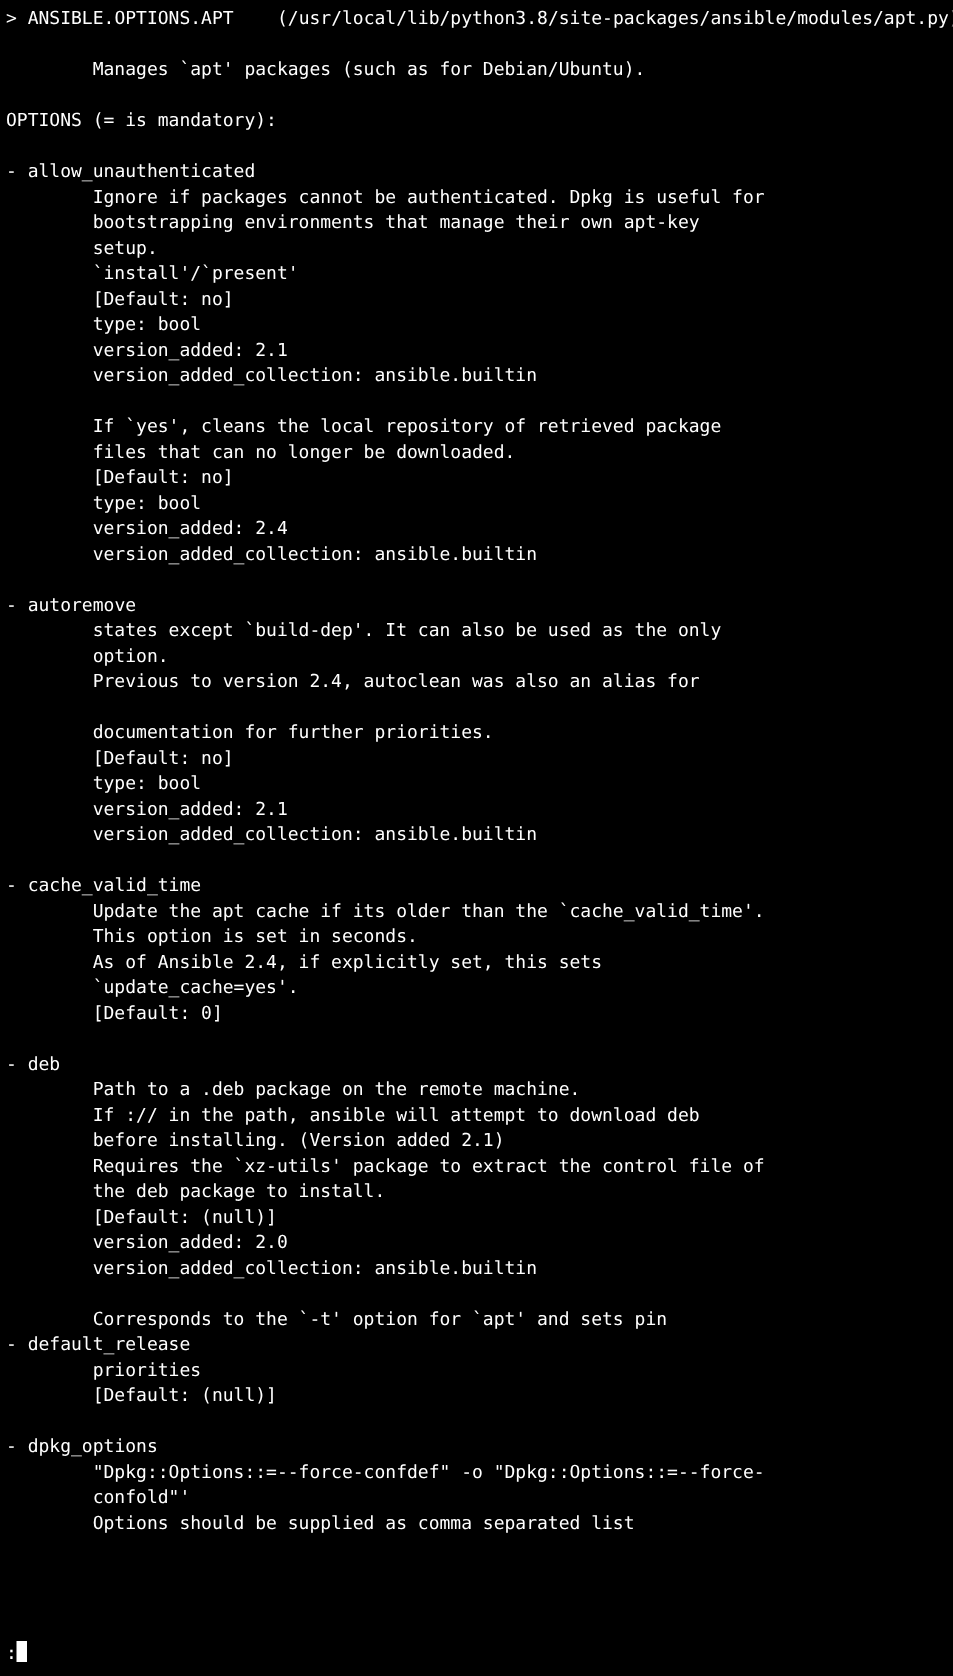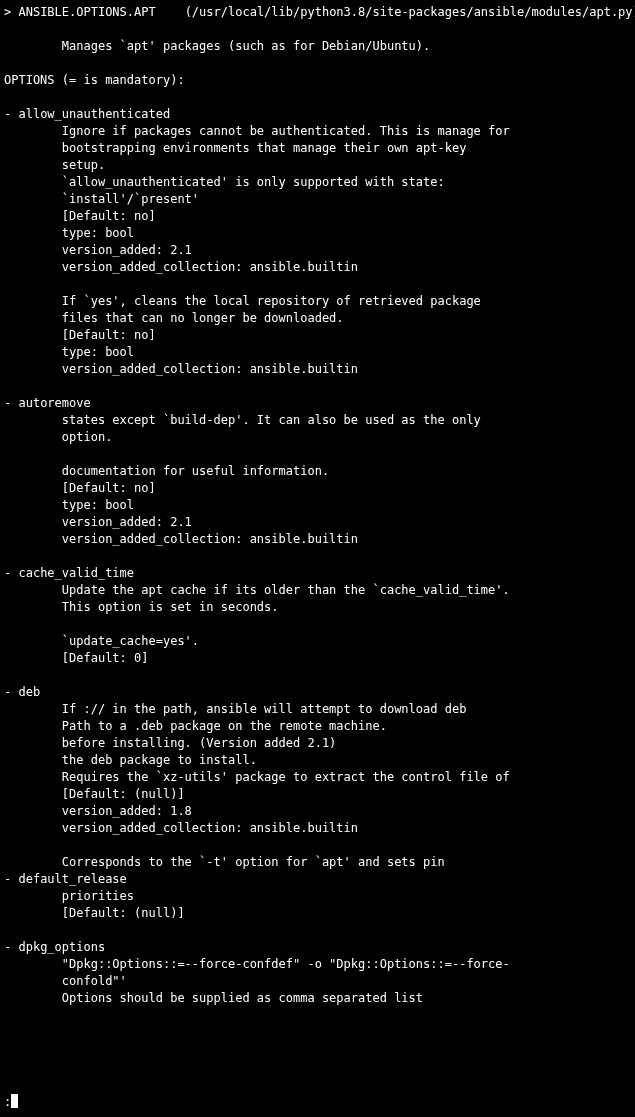--- a/index.html
+++ b/index.html
@@ -52,65 +52,66 @@
 
   <pre><span>        </span><span>Manages `apt' packages (such as for Debian/Ubuntu).</span></pre>
 
   <pre> </pre>
 
   <pre>OPTIONS (= is mandatory):</pre>
 
   <pre> </pre>
 
   <pre><span>- </span><span>allow_unauthenticated</span></pre>
-  <pre><span>        </span><span>Ignore if packages cannot be authenticated. This is manage for</span></pre>
+  <pre><span>        </span><span>Ignore if packages cannot be authenticated. Dpkg is useful for</span></pre>
   <pre><span>        </span><span>bootstrapping environments that manage their own apt-key</span></pre>
   <pre><span>        </span><span>setup.</span></pre>
-  <pre><span>        </span><span>`allow_unauthenticated' is only supported with state:</span></pre>
   <pre><span>        </span><span>`install'/`present'</span></pre>
   <pre><span>        </span><span>[Default: no]</span></pre>
   <pre><span>        </span><span>type: bool</span></pre>
   <pre><span>        </span><span>version_added: 2.1</span></pre>
   <pre><span>        </span><span>version_added_collection: ansible.builtin</span></pre>
   <pre> </pre>
 
   <pre><span>        </span><span>If `yes', cleans the local repository of retrieved package</span></pre>
   <pre><span>        </span><span>files that can no longer be downloaded.</span></pre>
   <pre><span>        </span><span>[Default: no]</span></pre>
   <pre><span>        </span><span>type: bool</span></pre>
+  <pre><span>        </span><span>version_added: 2.4</span></pre>
   <pre><span>        </span><span>version_added_collection: ansible.builtin</span></pre>
   <pre> </pre>
 
   <pre><span>- </span><span>autoremove</span></pre>
   <pre><span>        </span><span>states except `build-dep'. It can also be used as the only</span></pre>
   <pre><span>        </span><span>option.</span></pre>
+  <pre><span>        </span><span>Previous to version 2.4, autoclean was also an alias for</span></pre>
   <pre><span>        </span></pre>
-  <pre><span>        </span><span>documentation for useful information.</span></pre>
+  <pre><span>        </span><span>documentation for further priorities.</span></pre>
   <pre><span>        </span><span>[Default: no]</span></pre>
   <pre><span>        </span><span>type: bool</span></pre>
   <pre><span>        </span><span>version_added: 2.1</span></pre>
   <pre><span>        </span><span>version_added_collection: ansible.builtin</span></pre>
   <pre> </pre>
 
   <pre><span>- </span><span>cache_valid_time</span></pre>
   <pre><span>        </span><span>Update the apt cache if its older than the `cache_valid_time'.</span></pre>
   <pre><span>        </span><span>This option is set in seconds.</span></pre>
-  <pre><span>        </span></pre>
+  <pre><span>        </span><span>As of Ansible 2.4, if explicitly set, this sets</span></pre>
   <pre><span>        </span><span>`update_cache=yes'.</span></pre>
   <pre><span>        </span><span>[Default: 0]</span></pre>
   <pre> </pre>
 
   <pre><span>- </span><span>deb</span></pre>
+  <pre><span>        </span><span>Path to a .deb package on the remote machine.</span></pre>
   <pre><span>        </span><span>If :// in the path, ansible will attempt to download deb</span></pre>
-  <pre><span>        </span><span>Path to a .deb package on the remote machine.</span></pre>
   <pre><span>        </span><span>before installing. (Version added 2.1)</span></pre>
+  <pre><span>        </span><span>Requires the `xz-utils' package to extract the control file of</span></pre>
   <pre><span>        </span><span>the deb package to install.</span></pre>
-  <pre><span>        </span><span>Requires the `xz-utils' package to extract the control file of</span></pre>
   <pre><span>        </span><span>[Default: (null)]</span></pre>
-  <pre><span>        </span><span>version_added: 1.8</span></pre>
+  <pre><span>        </span><span>version_added: 2.0</span></pre>
   <pre><span>        </span><span>version_added_collection: ansible.builtin</span></pre>
   <pre> </pre>
 
   <pre><span>        </span><span>Corresponds to the `-t' option for `apt' and sets pin</span></pre>
   <pre><span>- </span><span>default_release</span></pre>
   <pre><span>        </span><span>priorities</span></pre>
   <pre><span>        </span><span>[Default: (null)]</span></pre>
   <pre> </pre>
 
   <pre><span>- </span><span>dpkg_options</span></pre>

